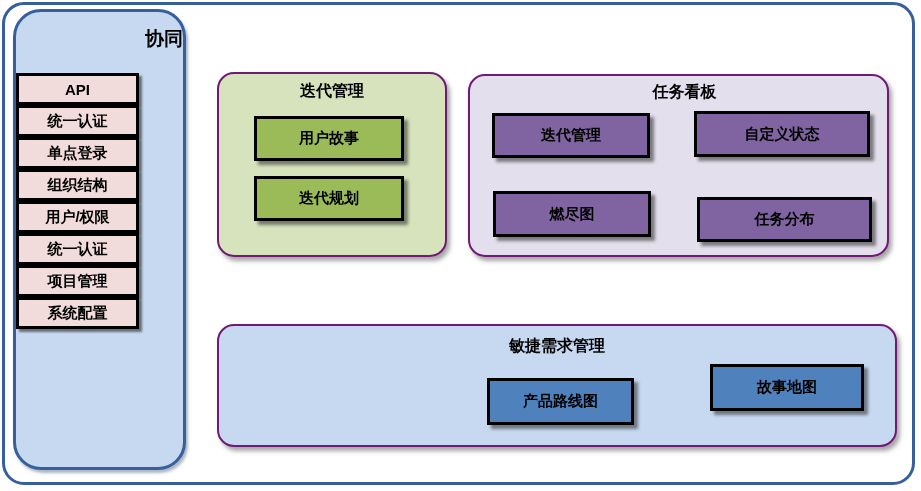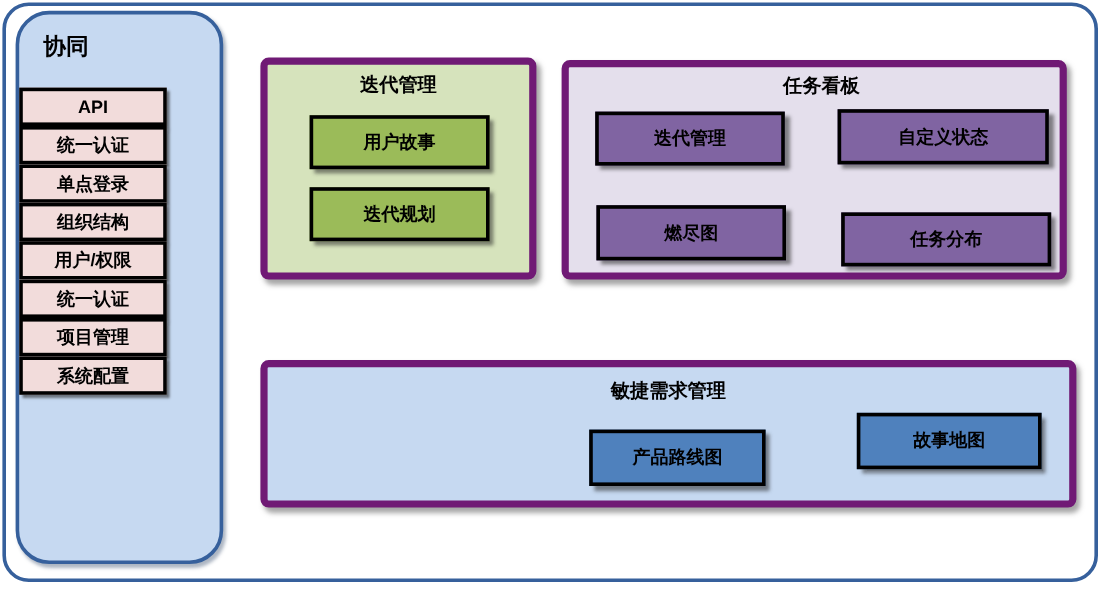--- a/index.html
+++ b/index.html
@@ -13,35 +13,35 @@
     box-sizing:border-box; border:3px solid #36609c; border-radius:22px;
     background:#ffffff;
   }
   
   .sidebar {
     position:absolute; left:13px; top:9px; width:173px; height:461px;
     box-sizing:border-box; background:#c6d9f1; border:3px solid #36609c;
     border-radius:28px; box-shadow:2px 3px 3px rgba(70,90,120,.45);
   }
   .sidebar-title {
-    margin-top:14px; text-align:left; font-size:19px; font-weight:bold;padding-left:20px;
+    margin-top:14px; text-align:right; font-size:19px; font-weight:bold;padding-left:20px;
   }
   .sidebar-items {
     margin-top:21px; display:flex; flex-direction:column; 
   }
   .s-item {
     width:123px; height:32px; box-sizing:border-box; background:#f2dcdb;
     border:3px solid #000; box-shadow:3px 3px 2px rgba(40,40,40,.6);
     display:flex; align-items:center; justify-content:center;
     font-size:15px; font-weight:bold; white-space:nowrap;
   }
   
   .panel {
-    position:absolute; box-sizing:border-box; border:6px solid #701a75;
-    border-radius:7px; box-shadow:3px 4px 4px rgba(80,80,80,.5);
+    position:absolute; box-sizing:border-box; border:2px solid #701a75;
+    border-radius:17px; box-shadow:3px 4px 4px rgba(80,80,80,.5);margin-top:24px;
   }
   .panel-title {
     position:absolute; left:0; right:0; text-align:center;
     font-size:16px; font-weight:bold;
   }
   .item {
     position:absolute; box-sizing:border-box; border:3px solid #000;
     display:flex; align-items:center; justify-content:center;
     font-size:15px; font-weight:bold; white-space:nowrap;
     box-shadow:4px 4px 3px rgba(40,40,40,.55);

